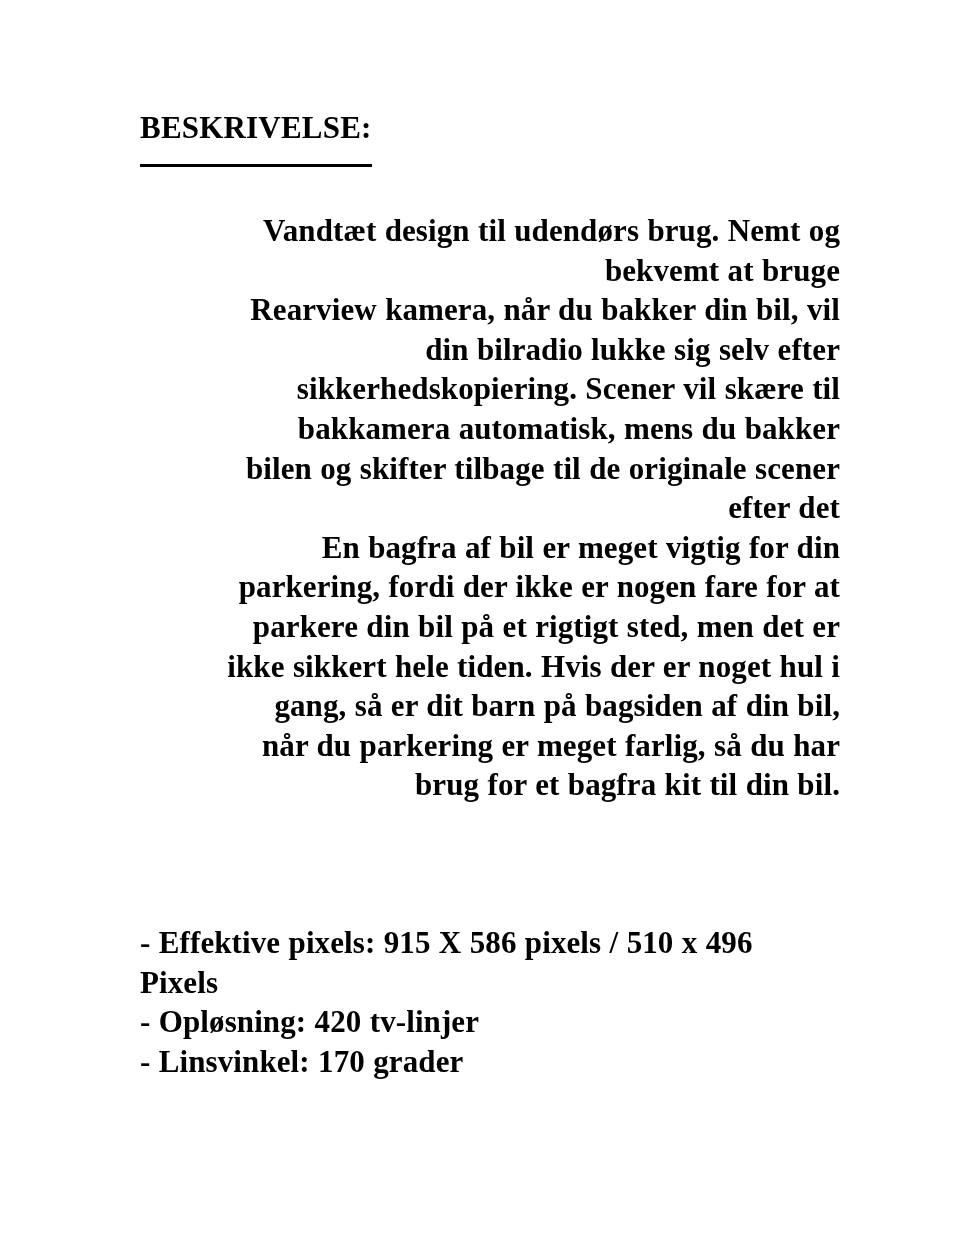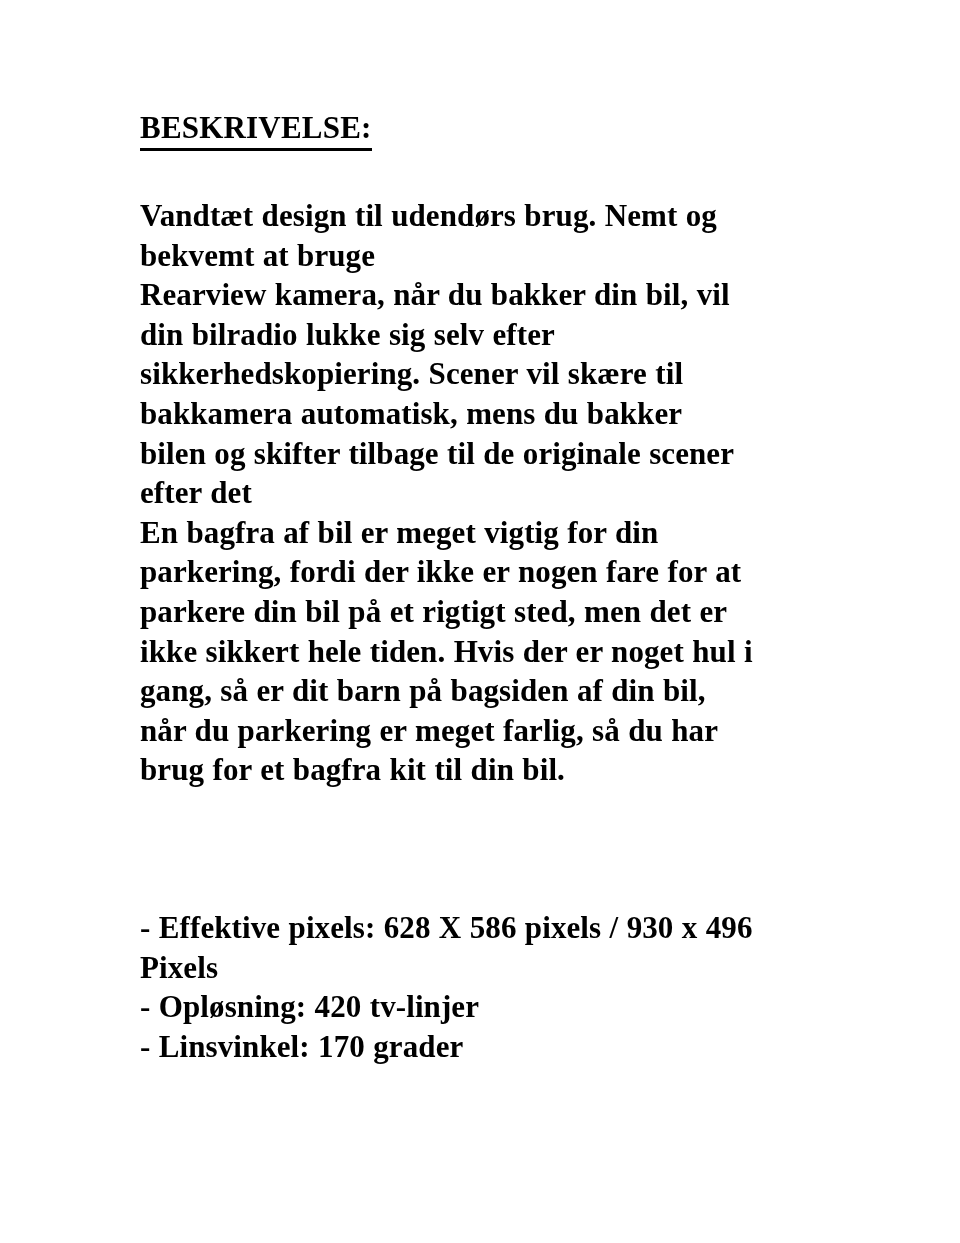--- a/index.html
+++ b/index.html
@@ -25,36 +25,37 @@
     width: 700px;
   }
 
   .section-heading {
     font-size: 31px;
     font-weight: bold;
     line-height: 39px;
     letter-spacing: 0.2px;
     display: inline-block;
     border-bottom: 3px solid #000000;
-    padding-bottom: 1px;
+    padding-bottom: 17px;
     white-space: nowrap;
     font-family: Liberation Serif, serif;
   }
 
   .heading-row {
     line-height: 39px;
   }
 
   .body-block {
     font-size: 31px;
     font-weight: bold;
     line-height: 39.6px;
     letter-spacing: 0.1px;
     white-space: pre-wrap;
     word-spacing: 0.5px;
+    text-align: right;
   }
 
   .spacer-para {
     height: 44px;
   }
 
   .spacer-big {
     height: 78px;
   }
 
@@ -97,19 +98,19 @@
 ikke sikkert hele tiden. Hvis der er noget hul i
 gang, så er dit barn på bagsiden af din bil,
 når du parkering er meget farlig, så du har
 brug for et bagfra kit til din bil.</div>
 
     <div class="spacer-big"></div>
 
 
     <div class="spacer-small"></div>
 
-    <div class="spec-block">- Effektive pixels: 628 X 586 pixels / 930 x 496
+    <div class="spec-block">- Effektive pixels: 915 X 586 pixels / 510 x 496
 Pixels
 - Opløsning: 420 tv-linjer
 - Linsvinkel: 170 grader</div>
 
   </div>
 </div>
 
 </body></html>

